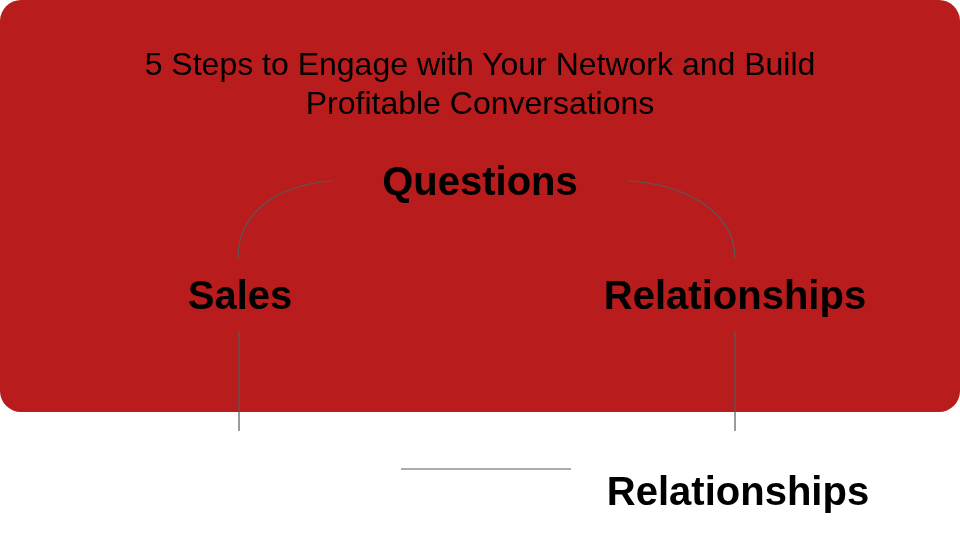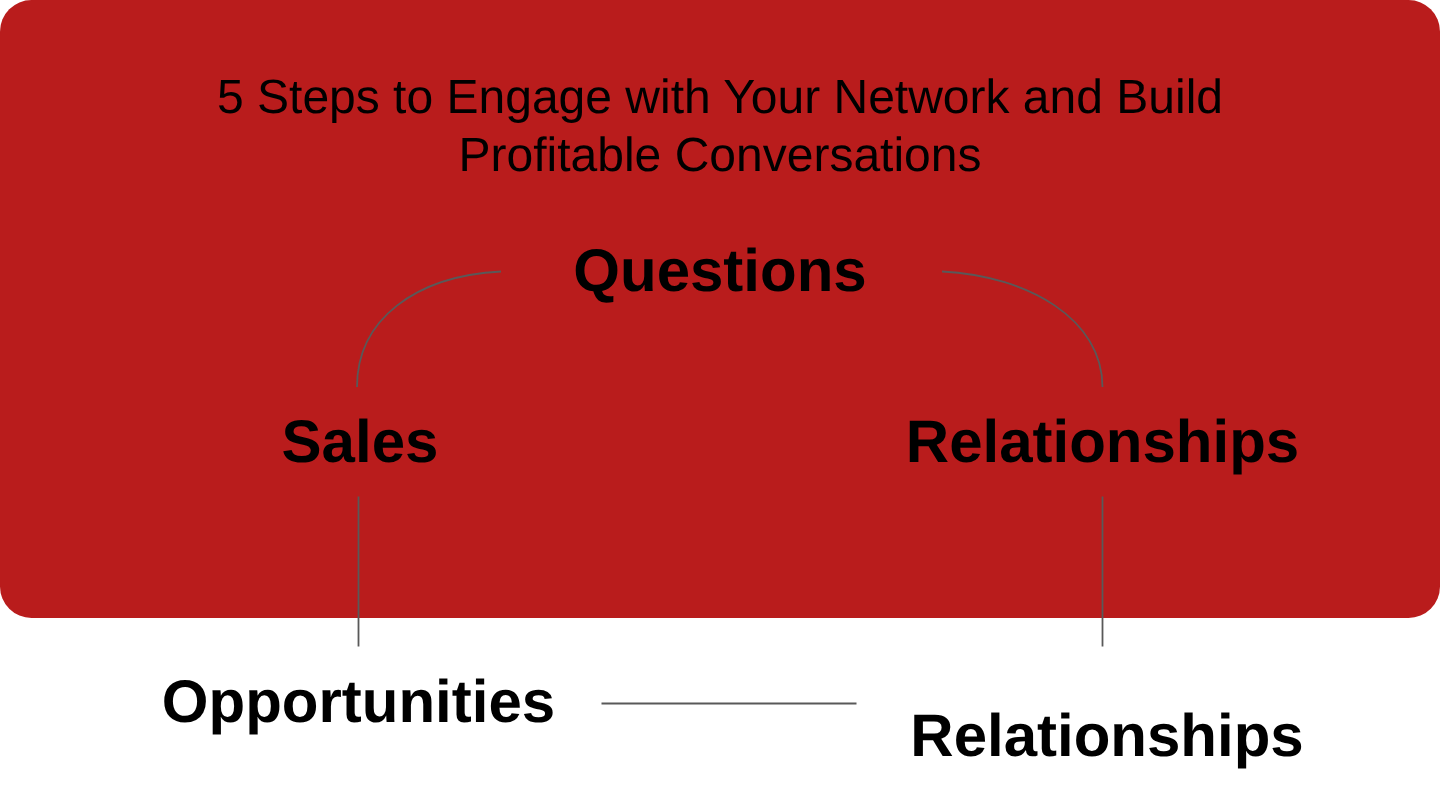--- a/index.html
+++ b/index.html
@@ -89,17 +89,16 @@
 
     <line x1="401" y1="469" x2="571" y2="469" stroke="#595959" stroke-width="1.2"></line>
   </svg>
 
   <div class="node-label node-questions">Questions</div>
 
   <div class="node-label node-conversations">Relationships</div>
 
   <div class="node-label node-relationships">Relationships</div>
 
-  <div class="node-label node-opportunities">Opportunities</div>
 
   <div class="node-label node-sales">Sales</div>
 
 </div>
 
 </body></html>

